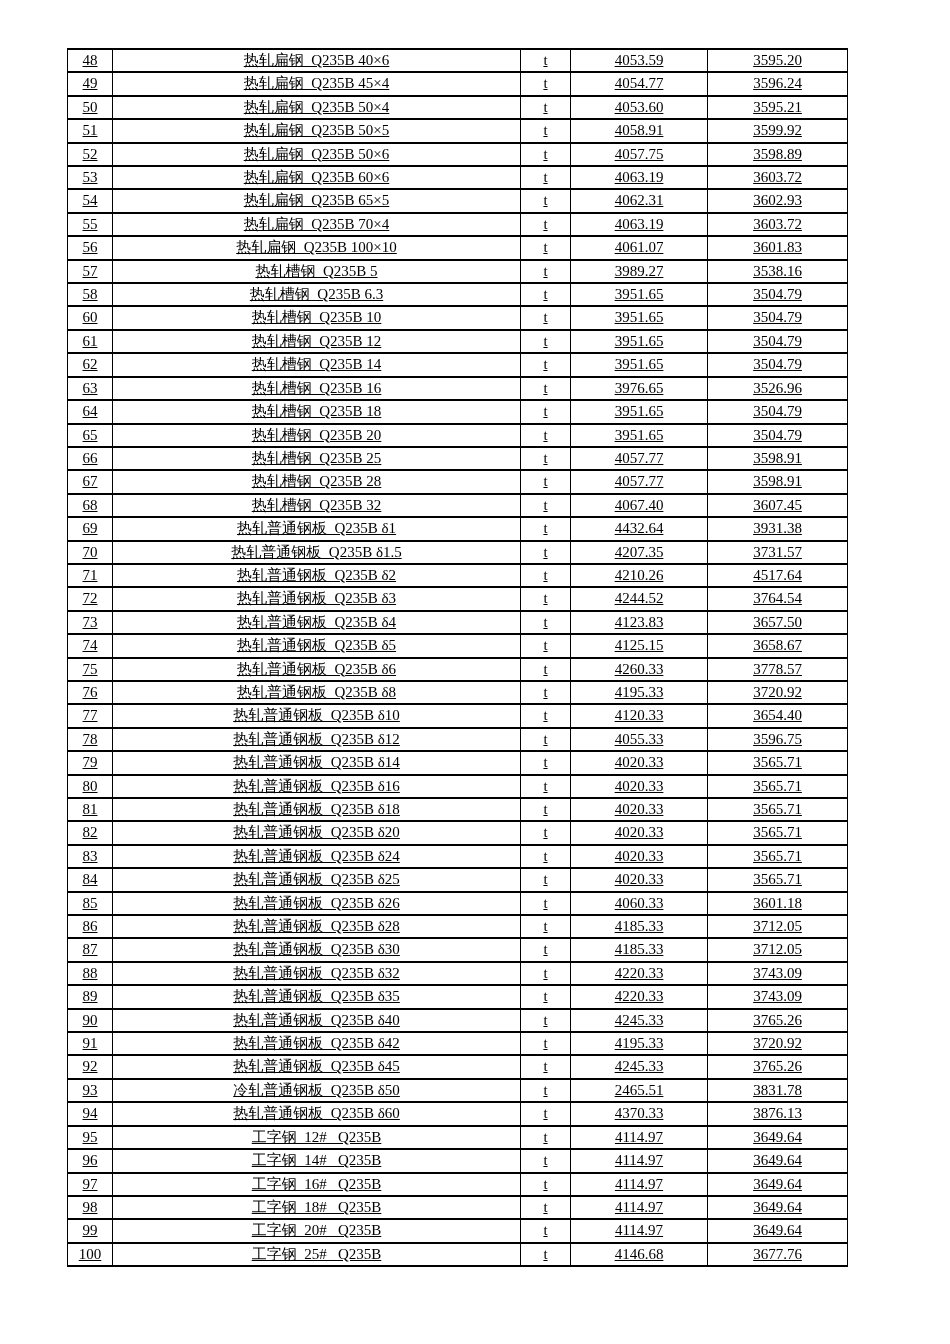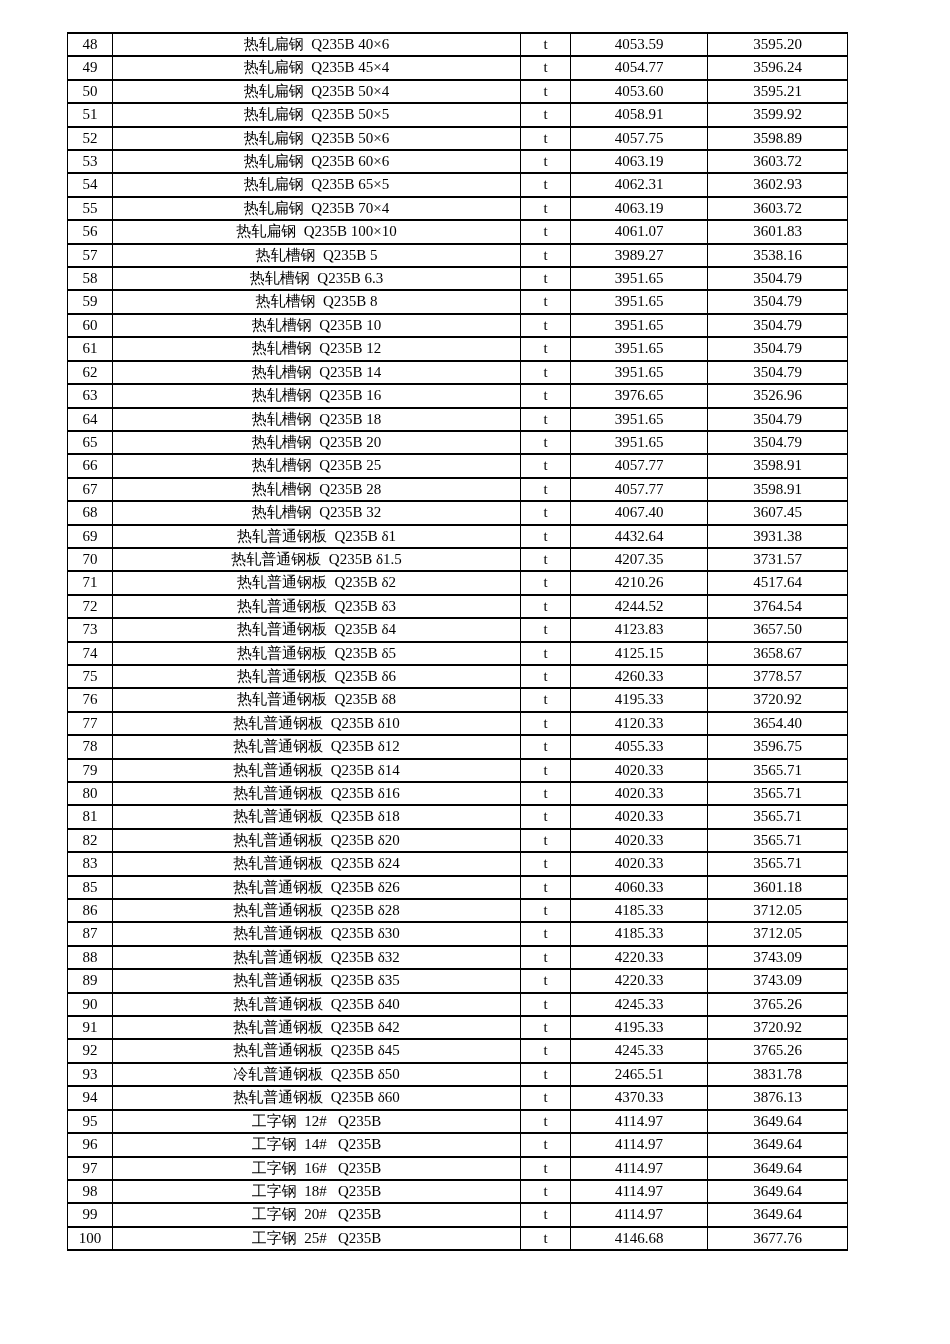--- a/index.html
+++ b/index.html
@@ -10,24 +10,25 @@
   body {
     position: relative;
     width: 950px;
     height: 1344px;
     font-family: "Liberation Serif", "DejaVu Serif", serif;
     color: #000000;
   }
   table.price-table {
     position: absolute;
     left: 67px;
-    top: 32px;
+    top: 48px;
     width: 780px;
     border-collapse: collapse;
     table-layout: fixed;
+    text-decoration: underline;
   }
   table.price-table td {
     border: 1px solid #000000;
     border-top-width: 2px;
     border-bottom-width: 2px;
     height: 21.4px;
     padding: 0;
     text-align: center;
     vertical-align: middle;
     font-size: 15px;
@@ -123,27 +124,20 @@
         <td class="col-price2">3538.16</td>
       </tr>
       <tr>
         <td class="col-no">58</td>
         <td class="col-name">热轧槽钢  Q235B 6.3</td>
         <td class="col-unit">t</td>
         <td class="col-price1">3951.65</td>
         <td class="col-price2">3504.79</td>
       </tr>
       <tr>
-        <td class="col-no">59</td>
-        <td class="col-name">热轧槽钢  Q235B 8</td>
-        <td class="col-unit">t</td>
-        <td class="col-price1">3951.65</td>
-        <td class="col-price2">3504.79</td>
-      </tr>
-      <tr>
         <td class="col-no">60</td>
         <td class="col-name">热轧槽钢  Q235B 10</td>
         <td class="col-unit">t</td>
         <td class="col-price1">3951.65</td>
         <td class="col-price2">3504.79</td>
       </tr>
       <tr>
         <td class="col-no">61</td>
         <td class="col-name">热轧槽钢  Q235B 12</td>
         <td class="col-unit">t</td>
@@ -293,20 +287,27 @@
       <tr>
         <td class="col-no">82</td>
         <td class="col-name">热轧普通钢板  Q235B δ20</td>
         <td class="col-unit">t</td>
         <td class="col-price1">4020.33</td>
         <td class="col-price2">3565.71</td>
       </tr>
       <tr>
         <td class="col-no">83</td>
         <td class="col-name">热轧普通钢板  Q235B δ24</td>
+        <td class="col-unit">t</td>
+        <td class="col-price1">4020.33</td>
+        <td class="col-price2">3565.71</td>
+      </tr>
+      <tr>
+        <td class="col-no">84</td>
+        <td class="col-name">热轧普通钢板  Q235B δ25</td>
         <td class="col-unit">t</td>
         <td class="col-price1">4020.33</td>
         <td class="col-price2">3565.71</td>
       </tr>
       <tr>
         <td class="col-no">85</td>
         <td class="col-name">热轧普通钢板  Q235B δ26</td>
         <td class="col-unit">t</td>
         <td class="col-price1">4060.33</td>
         <td class="col-price2">3601.18</td>

